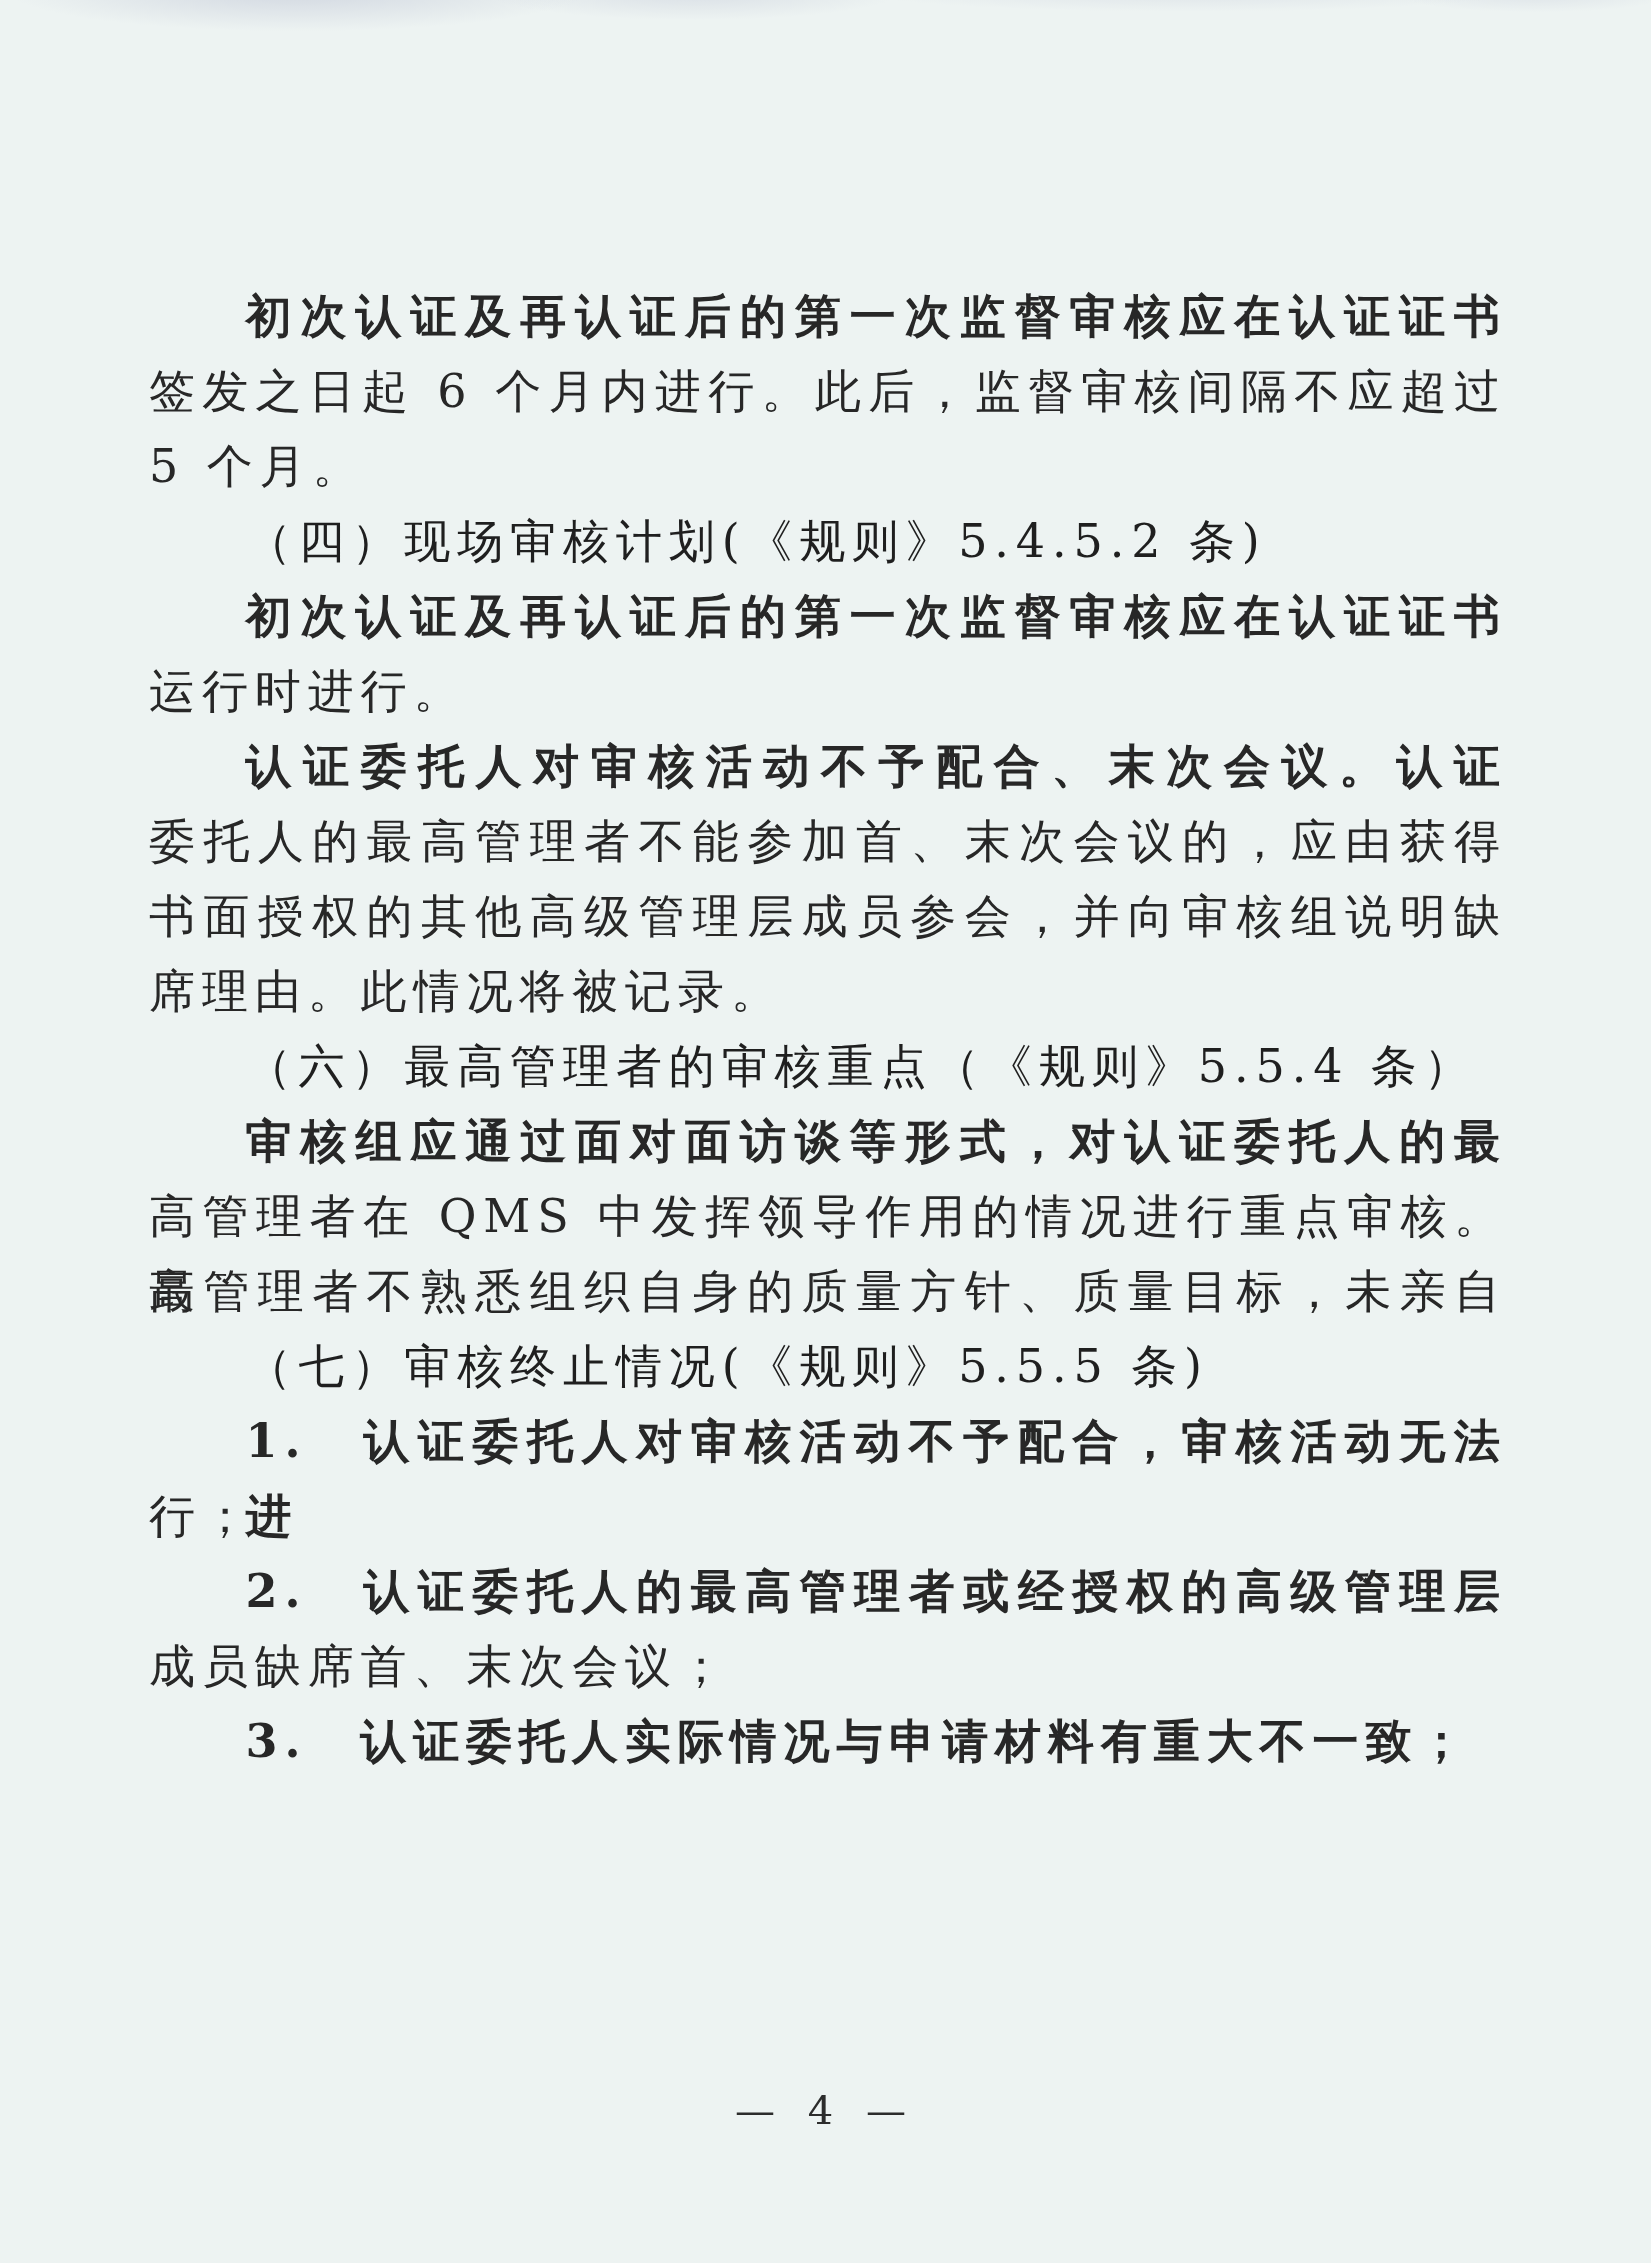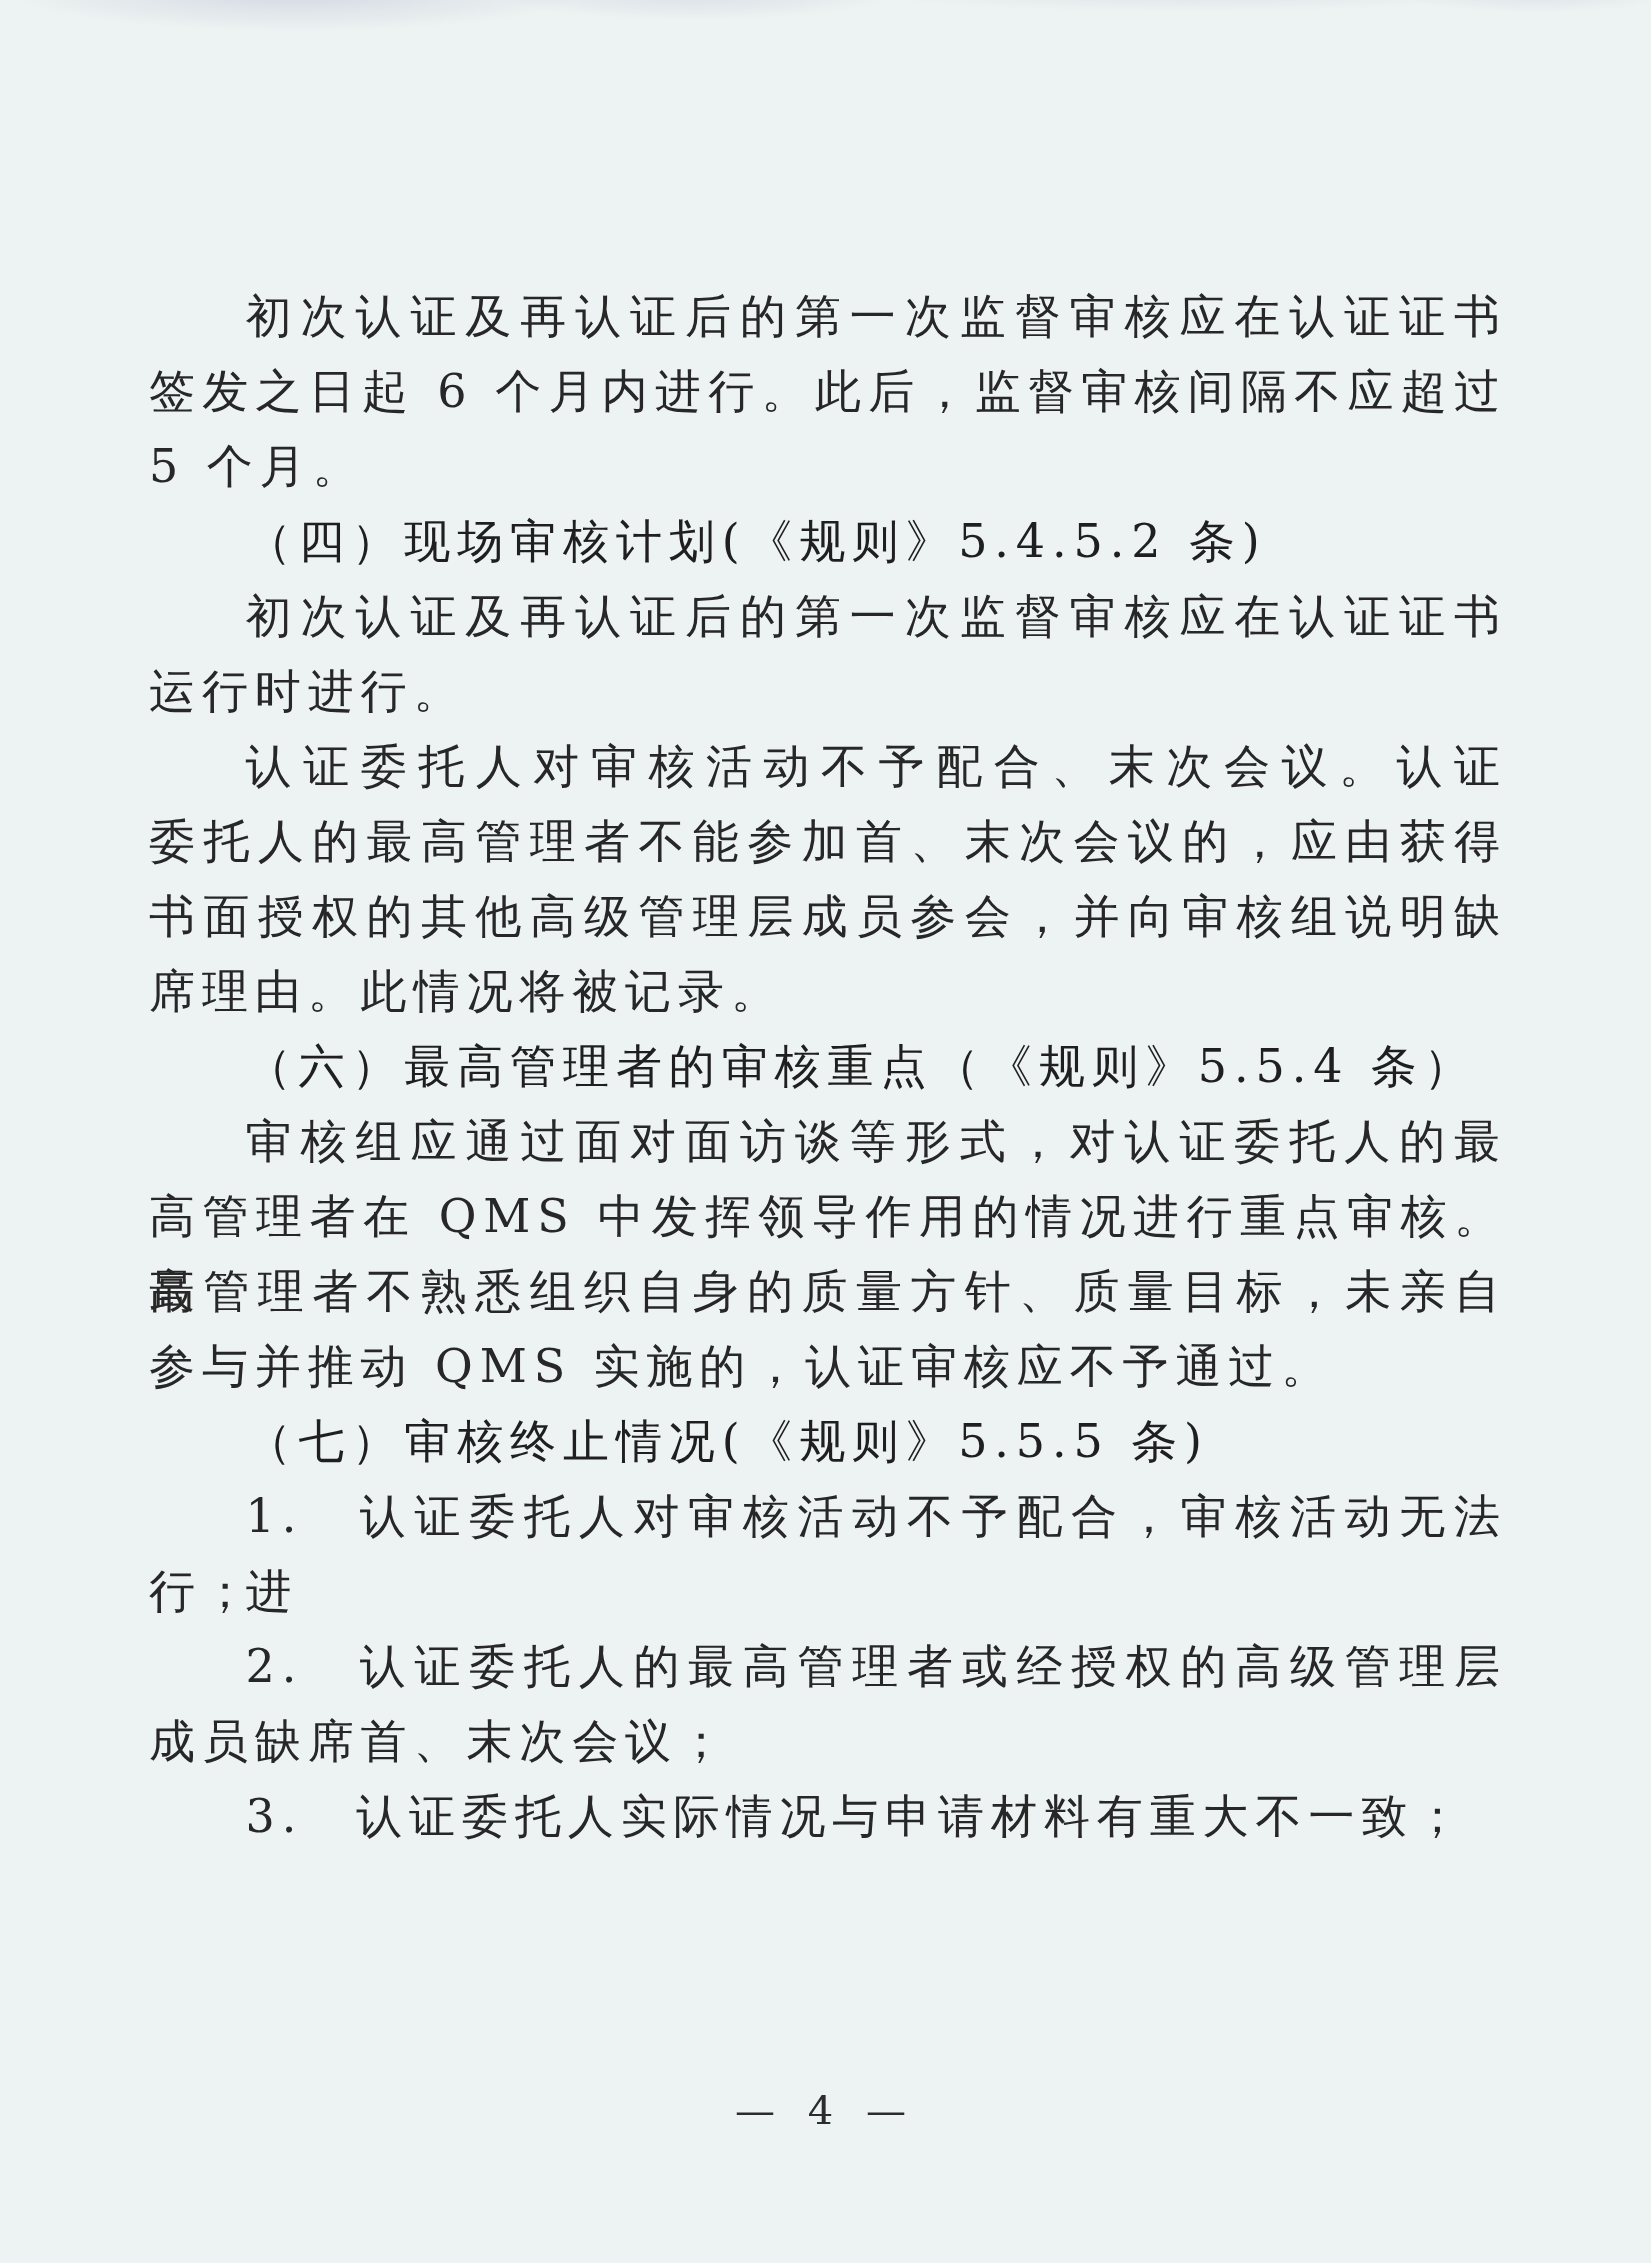--- a/index.html
+++ b/index.html
@@ -38,20 +38,21 @@
     letter-spacing: 0.15em;
     white-space: nowrap;
   }
   .line.fill {
     white-space: normal;
     text-align: justify;
     text-align-last: justify;
   }
   .line.indent {
     padding-left: 2.1em;
+    font-weight: bold;
   }
   .line.bold {
     font-weight: 400;
     color: #1f1f1f;
   }
   .page-number {
     position: absolute;
     top: 2087px;
     left: 0;
     width: 100%;
@@ -73,21 +74,20 @@
       <div class="line indent fill">初次认证及再认证后的第一次监督审核应在认证证书</div>
       <div class="line">运行时进行。</div>
       <div class="line indent fill">认证委托人对审核活动不予配合、末次会议。认证</div>
       <div class="line fill">委托人的最高管理者不能参加首、末次会议的，应由获得</div>
       <div class="line fill">书面授权的其他高级管理层成员参会，并向审核组说明缺</div>
       <div class="line">席理由。此情况将被记录。</div>
       <div class="line indent bold">（六）最高管理者的审核重点（《规则》5.5.4 条）</div>
       <div class="line indent fill">审核组应通过面对面访谈等形式，对认证委托人的最</div>
       <div class="line fill">高管理者在 QMS 中发挥领导作用的情况进行重点审核。最</div>
       <div class="line fill">高管理者不熟悉组织自身的质量方针、质量目标，未亲自</div>
-      <div class="line">参与并推动 QMS 实施的，认证审核应不予通过。</div>
       <div class="line indent bold">（七）审核终止情况(《规则》5.5.5 条)</div>
       <div class="line indent fill">1.　认证委托人对审核活动不予配合，审核活动无法进</div>
       <div class="line">行；</div>
       <div class="line indent fill">2.　认证委托人的最高管理者或经授权的高级管理层</div>
       <div class="line">成员缺席首、末次会议；</div>
       <div class="line indent">3.　认证委托人实际情况与申请材料有重大不一致；</div>
     </div>
   <div class="page-number">— 4 —</div>
 </div>
 

